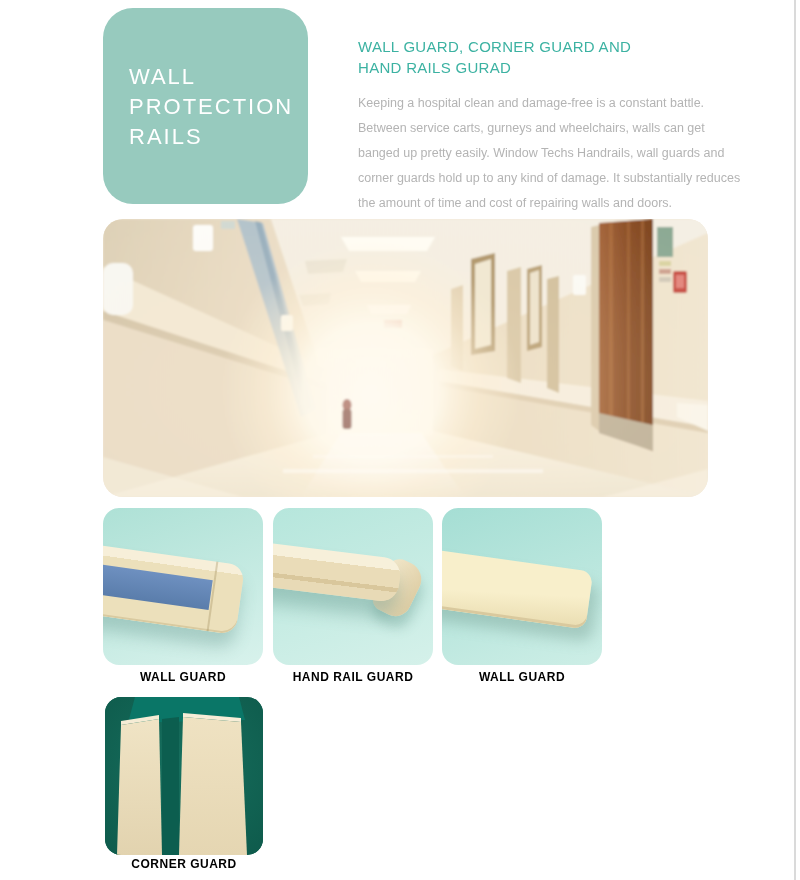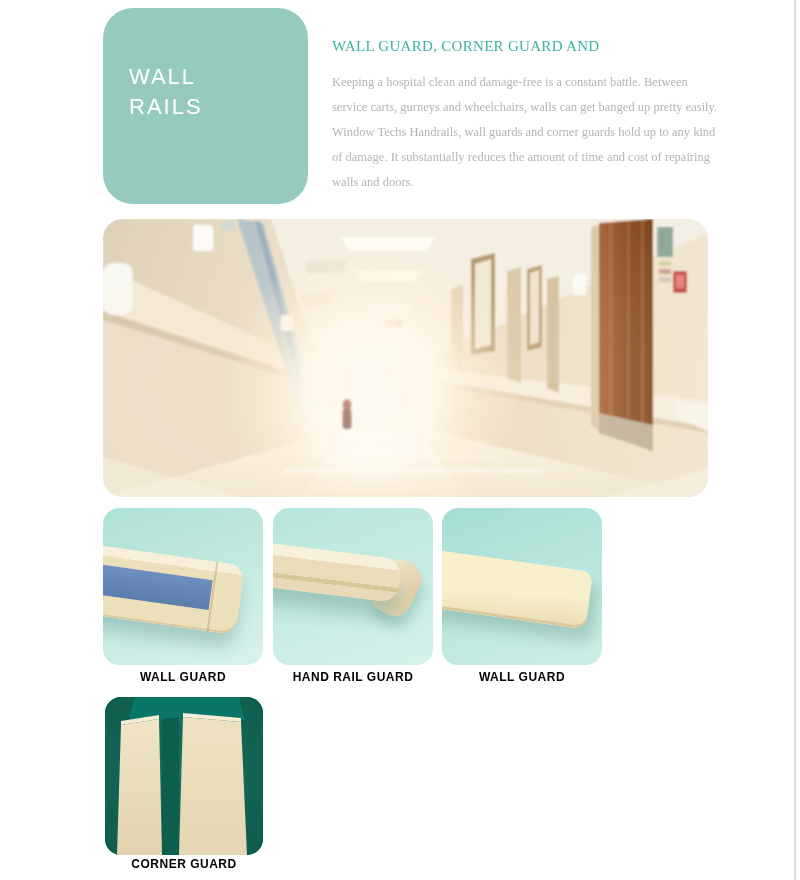--- a/index.html
+++ b/index.html
@@ -8,21 +8,21 @@
     font-family:"Liberation Sans",sans-serif;overflow:hidden;
   }
   
   .brand-box{
     position:absolute;left:103px;top:8px;width:205px;height:196px;
     background:#97cabe;border-radius:30px;box-sizing:border-box;
     padding:54px 0 0 26px;color:#ffffff;
   }
   .brand-line{font-size:22px;line-height:30px;letter-spacing:2px;font-weight:400;}
   
-  .intro{position:absolute;left:332px;top:36px;width:395px;font-family:Liberation Serif, serif;}
+  .intro{position:absolute;left:358px;top:36px;width:395px;}
   .intro-heading{color:#3cb2a2;font-size:15px;line-height:21px;letter-spacing:.3px;font-weight:400;}
   .intro-body{margin-top:13px;color:#b4b4b4;font-size:12.5px;line-height:25px;width:388px;}
   
   .hero{
     position:absolute;left:103px;top:219px;width:605px;height:278px;
     border-radius:20px;overflow:hidden;background:#f2e8d8;
   }
   .hero svg{display:block;}
   
   .thumb{position:absolute;width:160px;height:157px;border-radius:16px;overflow:hidden;}
@@ -76,25 +76,27 @@
     box-shadow:8px 12px 14px rgba(110,150,138,.38), inset 0 -3px 0 #d9c99e;
   }
   
   .page-edge{position:absolute;left:794px;top:0;width:2px;height:880px;background:#dadada;}
 </style>
 </head>
 <body>
 
 <div class="brand-box">
   <div class="brand-line">WALL</div>
+  <div class="brand-line">PROTECTION</div>
   <div class="brand-line">RAILS</div>
 </div>
 
 <div class="intro">
   <div class="intro-heading">WALL GUARD, CORNER GUARD AND</div>
+  <div class="intro-heading">HAND RAILS GURAD</div>
   <div class="intro-body">Keeping a hospital clean and damage-free is a constant battle. Between service carts, gurneys and wheelchairs, walls can get banged up pretty easily. Window Techs Handrails, wall guards and corner guards hold up to any kind of damage. It substantially reduces the amount of time and cost of repairing walls and doors.</div>
 </div>
 
 <div class="hero">
   <svg width="605" height="278" viewBox="0 0 605 278">
     <defs>
       <linearGradient id="wallL" x1="0" y1="0" x2="1" y2="0">
         <stop offset="0" stop-color="#ddd0b6"></stop>
           <stop offset="1" stop-color="#ecdfc9"></stop>
       </linearGradient>

